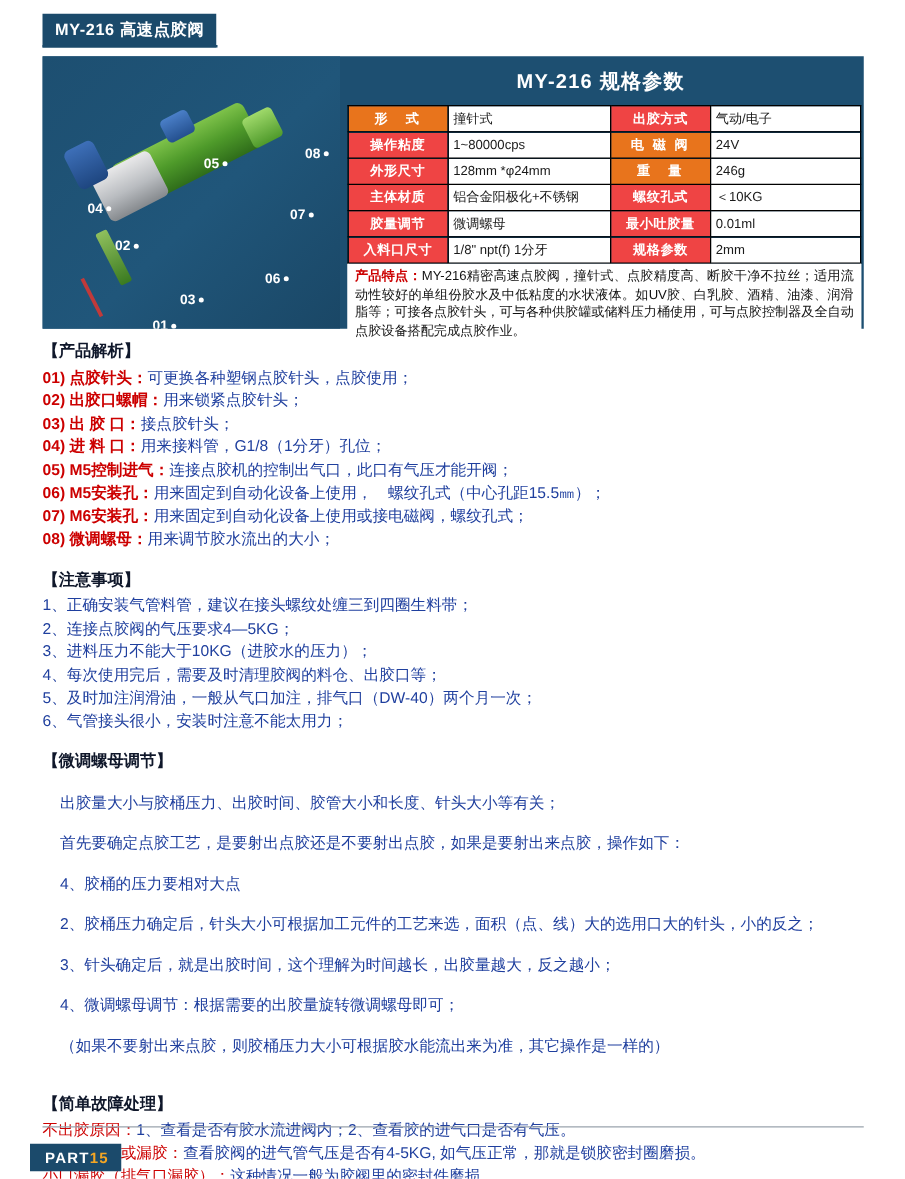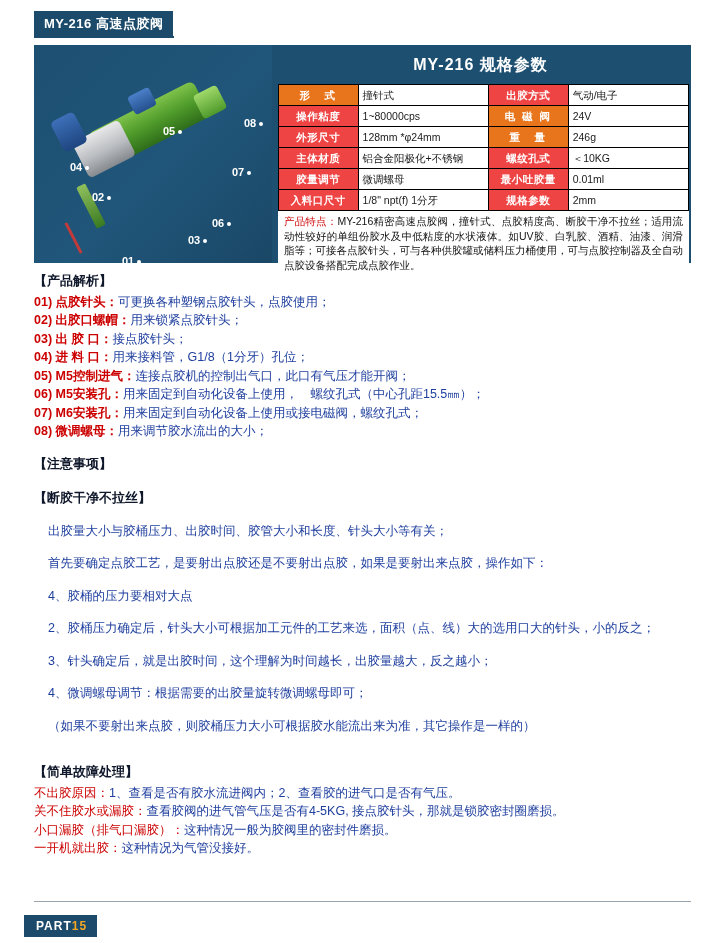--- a/index.html
+++ b/index.html
@@ -214,21 +214,21 @@
     border: 1px solid #ffffff;
     border-top: none;
     padding: 3px 5px 4px 5px;
     font-size: 10.5px;
     line-height: 14.5px;
     color: #111111;
     text-align: justify;
   }
   .feature-label {
     color: #cc0000;
-    font-weight: normal;
+    font-weight: bold;
   }
 
   
   .content {
     position: absolute;
     left: 34px;
     top: 272px;
     width: 660px;
     font-size: 12.5px;
     line-height: 18.5px;
@@ -296,21 +296,21 @@
       <div class="valve-blue2"></div>
       <div class="valve-tip"></div>
       <div class="valve-needle"></div>
 
       <div class="callout" style="left:118px; top:80px;padding-left:11px;"><span>05</span><span class="dot"></span></div>
       <div class="callout" style="left:210px; top:72px;"><span>08</span><span class="dot"></span></div>
       <div class="callout" style="left:36px; top:116px;"><span>04</span><span class="dot"></span></div>
       <div class="callout" style="left:198px; top:121px;"><span>07</span><span class="dot"></span></div>
       <div class="callout" style="left:58px; top:146px;"><span>02</span><span class="dot"></span></div>
       <div class="callout" style="left:178px; top:172px;"><span>06</span><span class="dot"></span></div>
-      <div class="callout" style="left:110px; top:189px;margin-left:44px;"><span>03</span><span class="dot"></span></div>
+      <div class="callout" style="left:110px; top:189px;"><span>03</span><span class="dot"></span></div>
       <div class="callout" style="left:72px; top:210px;padding-left:16px;"><span>01</span><span class="dot"></span></div>
     </div>
 
     <div class="spec-area">
       <div class="spec-title">MY-216 规格参数</div>
       <table class="spec">
         <colgroup>
           <col class="col-k">
             <col class="col-v">
             <col class="col-k2">
@@ -371,40 +371,48 @@
       <p class="item-line"><span class="item-key">04)</span> <span class="item-key">进 料 口：</span><span class="item-val">用来接料管，G1/8（1分牙）孔位；</span></p>
       <p class="item-line"><span class="item-key">05)</span> <span class="item-key">M5控制进气：</span><span class="item-val">连接点胶机的控制出气口，此口有气压才能开阀；</span></p>
       <p class="item-line"><span class="item-key">06)</span> <span class="item-key">M5安装孔：</span><span class="item-val">用来固定到自动化设备上使用，　螺纹孔式（中心孔距15.5㎜）；</span></p>
       <p class="item-line"><span class="item-key">07)</span> <span class="item-key">M6安装孔：</span><span class="item-val">用来固定到自动化设备上使用或接电磁阀，螺纹孔式；</span></p>
       <p class="item-line"><span class="item-key">08)</span> <span class="item-key">微调螺母：</span><span class="item-val">用来调节胶水流出的大小；</span></p>
     </div>
 
     <div class="gap"></div>
 
     <div class="sec-head">【注意事项】</div>
+    <div>
+      <p class="note-line">1、正确安装气管料管，建议在接头螺纹处缠三到四圈生料带；</p>
+      <p class="note-line">2、连接点胶阀的气压要求4—5KG；</p>
+      <p class="note-line">3、进料压力不能大于10KG（进胶水的压力）；</p>
+      <p class="note-line">4、每次使用完后，需要及时清理胶阀的料仓、出胶口等；</p>
+      <p class="note-line">5、及时加注润滑油，一般从气口加注，排气口（DW-40）两个月一次；</p>
+      <p class="note-line">6、气管接头很小，安装时注意不能太用力；</p>
+    </div>
 
     <div class="gap"></div>
 
-    <div class="sec-head">【断胶干净不拉丝】</div>
+    <div class="sec-head">【微调螺母调节】</div>
     <div>
       <p class="plain-line">出胶量大小与胶桶压力、出胶时间、胶管大小和长度、针头大小等有关；</p>
       <p class="plain-line">首先要确定点胶工艺，是要射出点胶还是不要射出点胶，如果是要射出来点胶，操作如下：</p>
       <p class="plain-line">4、胶桶的压力要相对大点</p>
       <p class="plain-line">2、胶桶压力确定后，针头大小可根据加工元件的工艺来选，面积（点、线）大的选用口大的针头，小的反之；</p>
       <p class="plain-line">3、针头确定后，就是出胶时间，这个理解为时间越长，出胶量越大，反之越小；</p>
       <p class="plain-line">4、微调螺母调节：根据需要的出胶量旋转微调螺母即可；</p>
       <p class="plain-line">（如果不要射出来点胶，则胶桶压力大小可根据胶水能流出来为准，其它操作是一样的）</p>
     </div>
 
     <div class="gap"></div>
 
     <div class="sec-head">【简单故障处理】</div>
     <div>
       <p class="fault-line"><span class="fault-key">不出胶原因：</span><span>1、查看是否有胶水流进阀内；2、查看胶的进气口是否有气压。</span></p>
-      <p class="fault-line"><span class="fault-key">关不住胶水或漏胶：</span><span>查看胶阀的进气管气压是否有4-5KG, 接点胶针头，那就是锁胶密封圈磨损。</span></p>
+      <p class="fault-line"><span class="fault-key">关不住胶水或漏胶：</span><span>查看胶阀的进气管气压是否有4-5KG, 如气压正常，那就是锁胶密封圈磨损。</span></p>
       <p class="fault-line"><span class="fault-key">小口漏胶（排气口漏胶）：</span><span>这种情况一般为胶阀里的密封件磨损。</span></p>
       <p class="fault-line"><span class="fault-key">一开机就出胶：</span><span>这种情况为气管没接好。</span></p>
     </div>
   </div>
 
   <div class="footer-rule"></div>
   <div class="footer-tab">
     <span>PART</span><span class="footer-num">15</span>
   </div>
 

